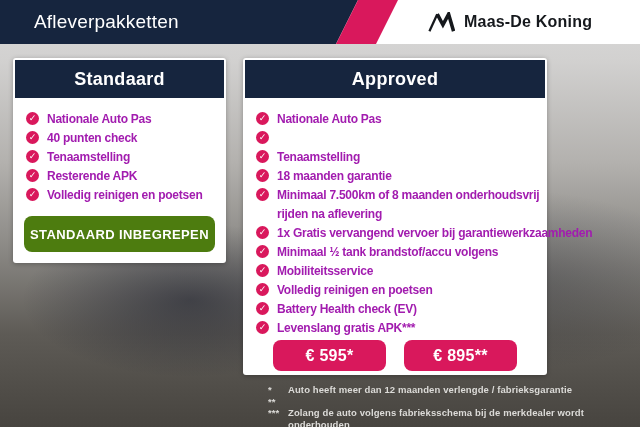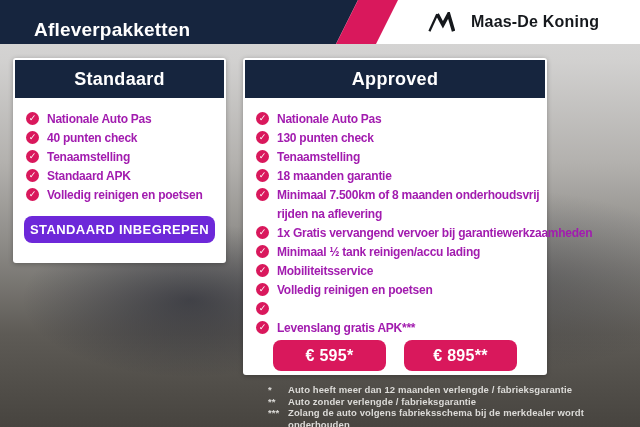--- a/index.html
+++ b/index.html
@@ -11,41 +11,41 @@
       radial-gradient(ellipse 300px 130px at 500px 280px, rgba(24,28,40,0.30), rgba(24,28,40,0) 70%),
       linear-gradient(180deg,#dadada 0%,#d2d1d0 14%,#b3b1ae 38%,#8b8985 58%,#5e5b56 78%,#47443f 100%);
   }
 
   
   .header{position:absolute;left:0;top:0;width:640px;height:44px;background:#ffffff;z-index:5;}
   .header-navy{position:absolute;inset:0;background:#16253E;
     clip-path:polygon(0 0,358px 0,336px 44px,0 44px);}
   .header-stripe{position:absolute;inset:0;background:#D9185C;
     clip-path:polygon(358px 0,398px 0,376px 44px,336px 44px);}
-  .header-title{position:absolute;left:34px;top:0;height:60px;display:flex;align-items:center;
-    color:#ffffff;font-size:19px;font-weight:bold;letter-spacing:.2px;}
-  .brand{position:absolute;left:428px;top:0;height:44px;display:flex;align-items:center;gap:16px;}
+  .header-title{position:absolute;left:34px;top:0;height:44px;display:flex;align-items:center;
+    color:#ffffff;font-size:19px;font-weight:normal;letter-spacing:.2px;}
+  .brand{position:absolute;left:428px;top:0;height:44px;display:flex;align-items:center;gap:9px;}
   .brand svg{display:block;}
   .brand-name{color:#15181c;font-size:16px;font-weight:bold;letter-spacing:.2px;}
 
   
   .card{position:absolute;background:#ffffff;border-radius:3px;box-shadow:0 1px 5px rgba(0,0,0,.28);}
   .card-left{left:13px;top:58px;width:213px;height:205px;}
   .card-right{left:243px;top:58px;width:304px;height:317px;}
   .card-head{position:absolute;left:2px;right:2px;top:2px;height:38px;background:#16253E;
     display:flex;align-items:center;justify-content:center;color:#fff;
     font-size:18px;font-weight:bold;letter-spacing:.3px;}
   .items{list-style:none;margin:0;padding:51px 6px 0 13px;}
   .item{display:flex;align-items:center;gap:8px;height:19px;}
   .item-cont{padding-left:21px;text-align:center;}
   .check{flex:0 0 auto;width:13px;height:13px;border-radius:50%;background:#D9185C;
     color:#fff;font-size:9px;font-weight:bold;line-height:13px;text-align:center;}
   .item-text{color:#a21caf;font-size:12px;font-weight:bold;letter-spacing:-0.25px;white-space:nowrap;}
 
-  .badge-btn{position:absolute;left:11px;right:11px;top:158px;height:27px;background:#6d28d9;
+  .badge-btn{position:absolute;left:11px;right:11px;top:158px;height:36px;background:#4d7c0f;
     border-radius:8px;display:flex;align-items:center;justify-content:center;
     color:#fff;font-size:13px;font-weight:bold;letter-spacing:.4px;white-space:nowrap;}
 
   .prices{position:absolute;left:0;right:0;top:282px;display:flex;justify-content:center;gap:18px;}
   .price-btn{width:113px;height:31px;background:#D9185C;border-radius:8px;
     display:flex;align-items:center;justify-content:center;
     color:#fff;font-size:16px;font-weight:bold;letter-spacing:.3px;}
 
   
   .footnotes{position:absolute;left:268px;top:384px;}
@@ -81,40 +81,39 @@
       <li class="item">
         <span class="check">✓</span>
         <span class="item-text">40 punten check</span>
         </li>
       <li class="item">
         <span class="check">✓</span>
         <span class="item-text">Tenaamstelling</span>
         </li>
       <li class="item">
         <span class="check">✓</span>
-        <span class="item-text">Standaard APK</span>
+        <span class="item-text">Resterende APK</span>
         </li>
       <li class="item">
         <span class="check">✓</span>
         <span class="item-text">Volledig reinigen en poetsen</span>
         </li>
     </ul>
     <div class="badge-btn">STANDAARD INBEGREPEN</div>
   </section>
 
   <section class="card card-right">
     <div class="card-head">Approved</div>
     <ul class="items">
       <li class="item">
         <span class="check">✓</span>
         <span class="item-text">Nationale Auto Pas</span>
         </li>
       <li class="item">
         <span class="check">✓</span>
-        <span class="item-text">130 punten check</span>
         </li>
       <li class="item">
         <span class="check">✓</span>
         <span class="item-text">Tenaamstelling</span>
         </li>
       <li class="item">
         <span class="check">✓</span>
         <span class="item-text">18 maanden garantie</span>
         </li>
       <li class="item">
@@ -123,52 +122,52 @@
         </li>
       <li class="item item-cont">
         <span class="item-text">rijden na aflevering</span>
         </li>
       <li class="item">
         <span class="check">✓</span>
         <span class="item-text">1x Gratis vervangend vervoer bij garantiewerkzaamheden</span>
         </li>
       <li class="item">
         <span class="check">✓</span>
-        <span class="item-text">Minimaal ½ tank reinigen/accu lading</span>
+        <span class="item-text">Minimaal ½ tank brandstof/accu volgens</span>
         </li>
       <li class="item">
         <span class="check">✓</span>
         <span class="item-text">Mobiliteitsservice</span>
         </li>
       <li class="item">
         <span class="check">✓</span>
         <span class="item-text">Volledig reinigen en poetsen</span>
         </li>
       <li class="item">
         <span class="check">✓</span>
+        <span class="item-text">Battery Health check (EV)</span>
         </li>
       <li class="item">
         <span class="check">✓</span>
         <span class="item-text">Levenslang gratis APK***</span>
         </li>
     </ul>
     <div class="prices">
       <div class="price-btn">€ 595*</div>
       <div class="price-btn">€ 895**</div>
     </div>
   </section>
 
   <div class="footnotes">
     <div class="footnote">
       <span class="fn-marker">*</span>
       <span class="fn-text">Auto heeft meer dan 12 maanden verlengde / fabrieksgarantie</span>
     </div>
     <div class="footnote">
       <span class="fn-marker">**</span>
-      <span class="fn-text">Auto zonder verlengde / fabrieksgarantie</span>
     </div>
     <div class="footnote">
       <span class="fn-marker">***</span>
       <span class="fn-text">Zolang de auto volgens fabrieksschema bij de merkdealer wordt onderhouden</span>
     </div>
   </div>
 
 </div>
 
 </body></html>

